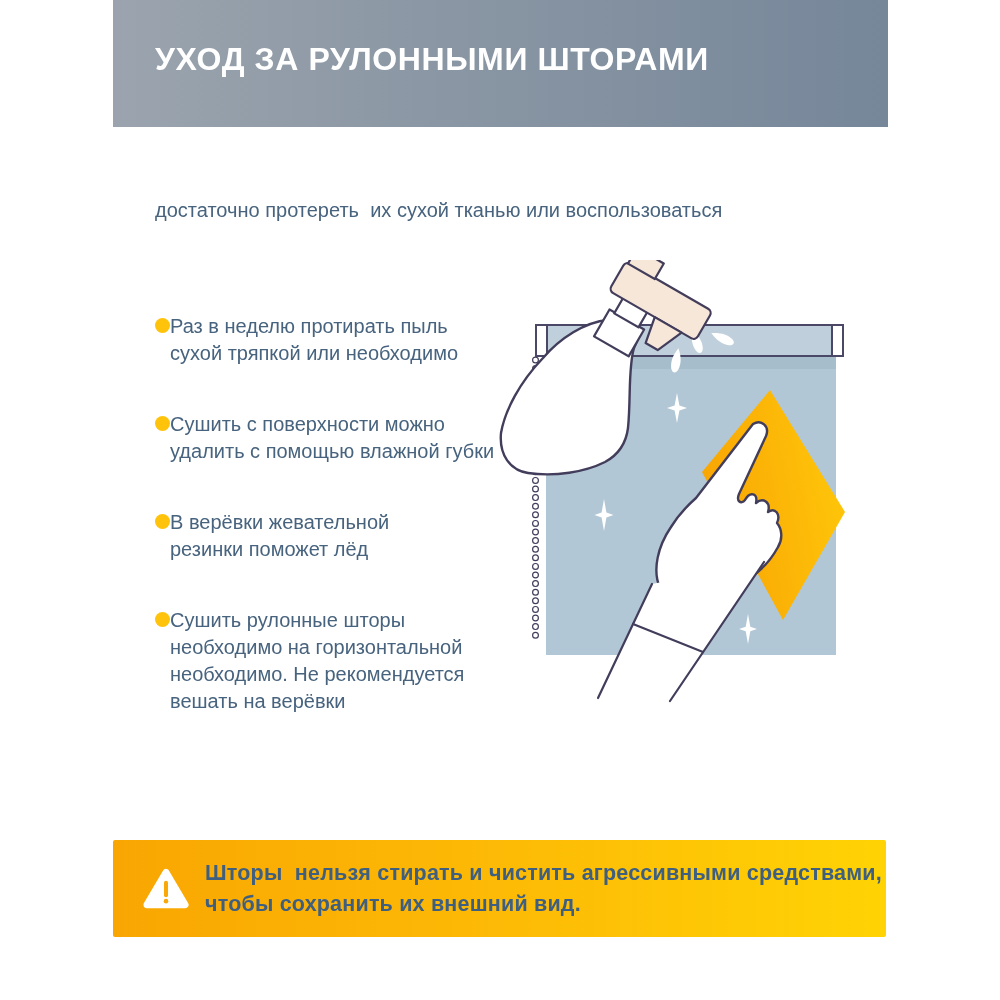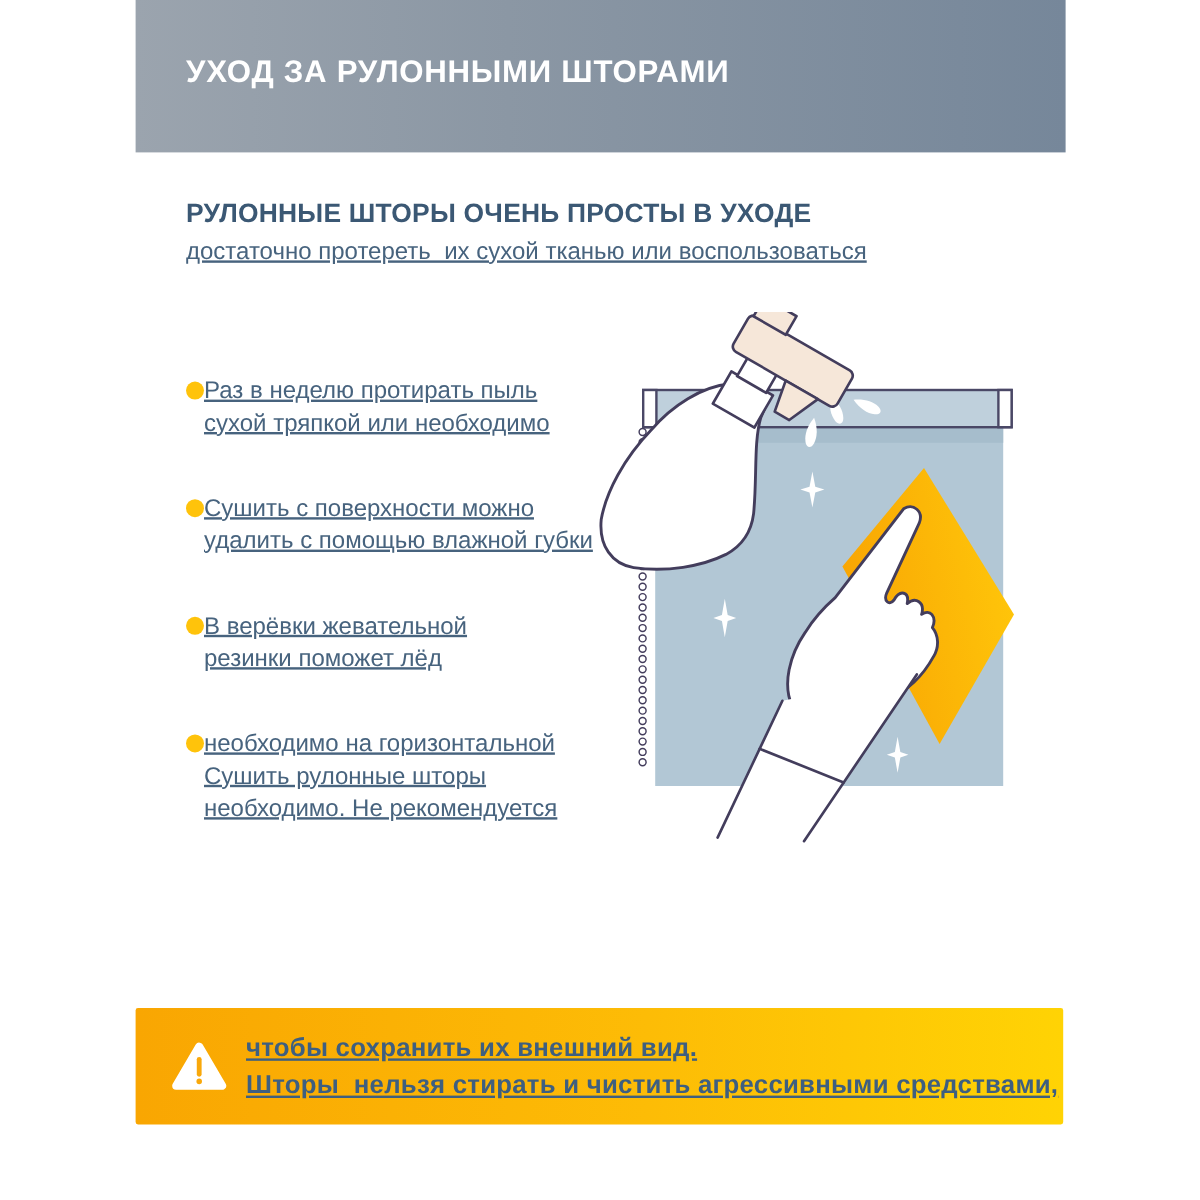--- a/index.html
+++ b/index.html
@@ -2,28 +2,28 @@
 <html><head>
 <meta charset="utf-8">
 <style>
   html,body{margin:0;padding:0;background:#fff;}
   .page{position:relative;width:1000px;height:1000px;background:#fff;overflow:hidden;
         font-family:"Liberation Sans",sans-serif;margin:0 auto;}
   
   .header{position:absolute;left:113px;top:0;width:775px;height:127px;
           background:linear-gradient(90deg,#9ba4ae 0%,#8b97a4 40%,#76879a 100%);
           display:flex;align-items:center;}
-  .header h1{margin:0;padding:0 0 8px 42px;font-size:26px;font-weight:700;color:#ffffff;
+  .header h1{margin:0;padding:0 0 8px 42px;font-size:32px;font-weight:700;color:#ffffff;
              letter-spacing:0.6px;}
   
   .intro-heading{position:absolute;left:155px;top:165px;margin:0;font-size:22px;font-weight:700;
                  color:#3b5874;letter-spacing:0.2px;}
   .intro-text{position:absolute;left:155px;top:196px;margin:0;font-size:20px;line-height:29px;
               color:#47637e;}
-  .line{display:block;white-space:pre-wrap;text-decoration:underline;}
+  .line{display:block;white-space:pre-wrap;}
   
   .tips{position:absolute;left:155px;top:313px;margin:0;padding:0;list-style:none;width:420px;}
   .tip{display:flex;margin-bottom:44px;}
   .dot{flex:0 0 15px;width:15px;height:15px;margin-top:5px;border-radius:50%;background:#ffc30b;}
   .tip-text{font-size:20px;line-height:27px;color:#47637e;}
   
   .illustration{position:absolute;left:490px;top:260px;width:400px;height:460px;}
   
   .warning{position:absolute;left:113px;top:840px;width:773px;height:97px;border-radius:2px;
            background:linear-gradient(90deg,#f9a602 0%,#fdbc06 55%,#ffd304 100%);
@@ -34,21 +34,20 @@
 </style>
 </head>
 <body>
 
 <div class="page">
 
   <header class="header">
     <h1>УХОД ЗА РУЛОННЫМИ ШТОРАМИ</h1>
   </header>
 
-  <h2 class="intro-heading">РУЛОННЫЕ ШТОРЫ ОЧЕНЬ ПРОСТЫ В УХОДЕ</h2>
 
   <p class="intro-text">
     <span class="line">достаточно протереть  их сухой тканью или воспользоваться</span>
   </p>
 
   <ul class="tips">
     <li class="tip">
       <span class="dot"></span>
       <span class="tip-text">
         <span class="line">Раз в неделю протирать пыль</span>
@@ -65,23 +64,24 @@
     <li class="tip">
       <span class="dot"></span>
       <span class="tip-text">
         <span class="line">В верёвки жевательной</span>
         <span class="line">резинки поможет лёд</span>
       </span>
     </li>
     <li class="tip">
       <span class="dot"></span>
       <span class="tip-text">
+        <span class="line">Сушить рулонные шторы</span>
         <span class="line">необходимо на горизонтальной</span>
-        <span class="line">Сушить рулонные шторы</span>
         <span class="line">необходимо. Не рекомендуется</span>
+        <span class="line">вешать на верёвки</span>
       </span>
     </li>
   </ul>
 
   <svg class="illustration" viewBox="490 260 400 460" xmlns="http://www.w3.org/2000/svg">
     <defs>
       <linearGradient id="clothGrad" x1="0" y1="0.65" x2="1" y2="0.35">
         <stop offset="0" stop-color="#f8a303"></stop>
         <stop offset="1" stop-color="#ffc60a"></stop>
       </linearGradient>
@@ -188,18 +188,18 @@
     </g>
   </svg>
 
   <footer class="warning">
     <svg class="warn-icon" viewBox="0 0 48 44" xmlns="http://www.w3.org/2000/svg">
       <polygon points="24,5 44,39 4,39" fill="#ffffff" stroke="#ffffff" stroke-width="7" stroke-linejoin="round"></polygon>
       <line x1="24" y1="16" x2="24" y2="29" stroke="#f9a80a" stroke-width="4.2" stroke-linecap="round"></line>
       <circle cx="24" cy="35.2" r="2.4" fill="#f9a80a"></circle>
     </svg>
     <div class="warn-text">
+      <span class="line">Шторы  нельзя стирать и чистить агрессивными средствами,</span>
       <span class="line">чтобы сохранить их внешний вид.</span>
-      <span class="line">Шторы  нельзя стирать и чистить агрессивными средствами,</span>
     </div>
   </footer>
 
 </div>
 
 </body></html>

